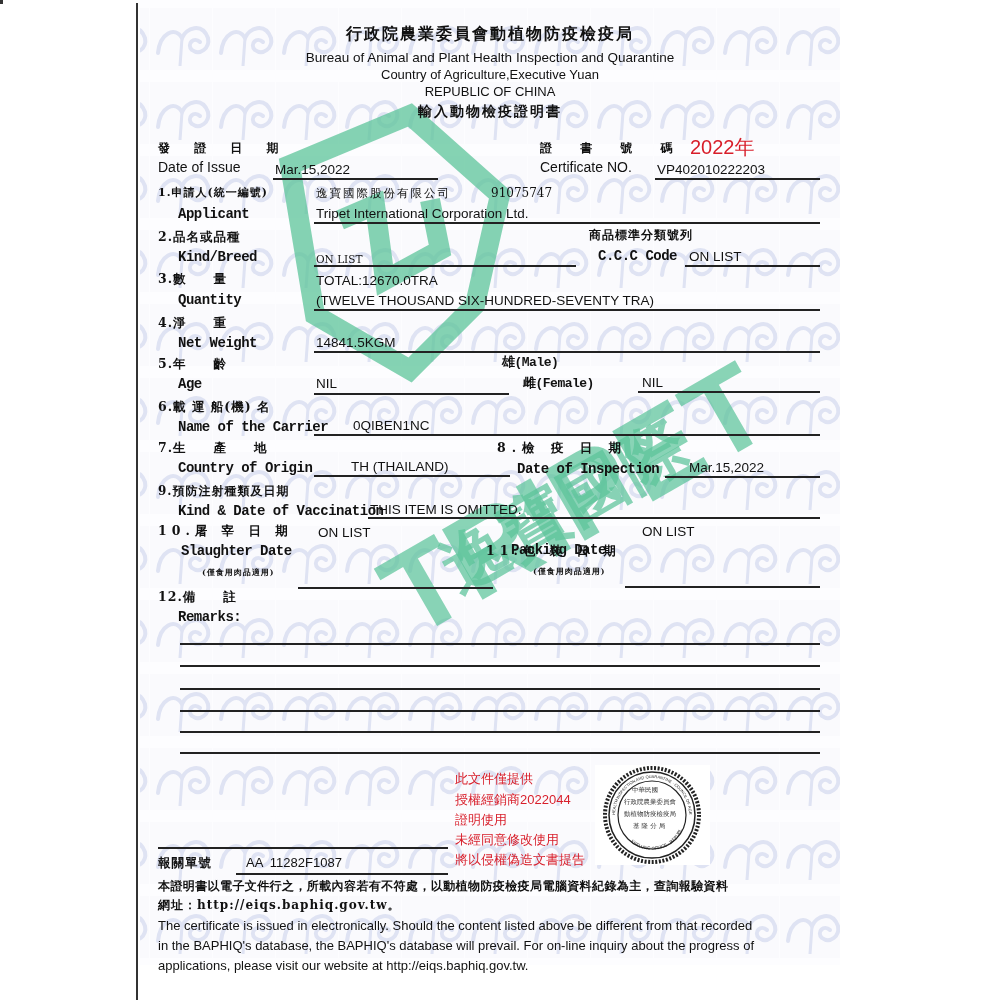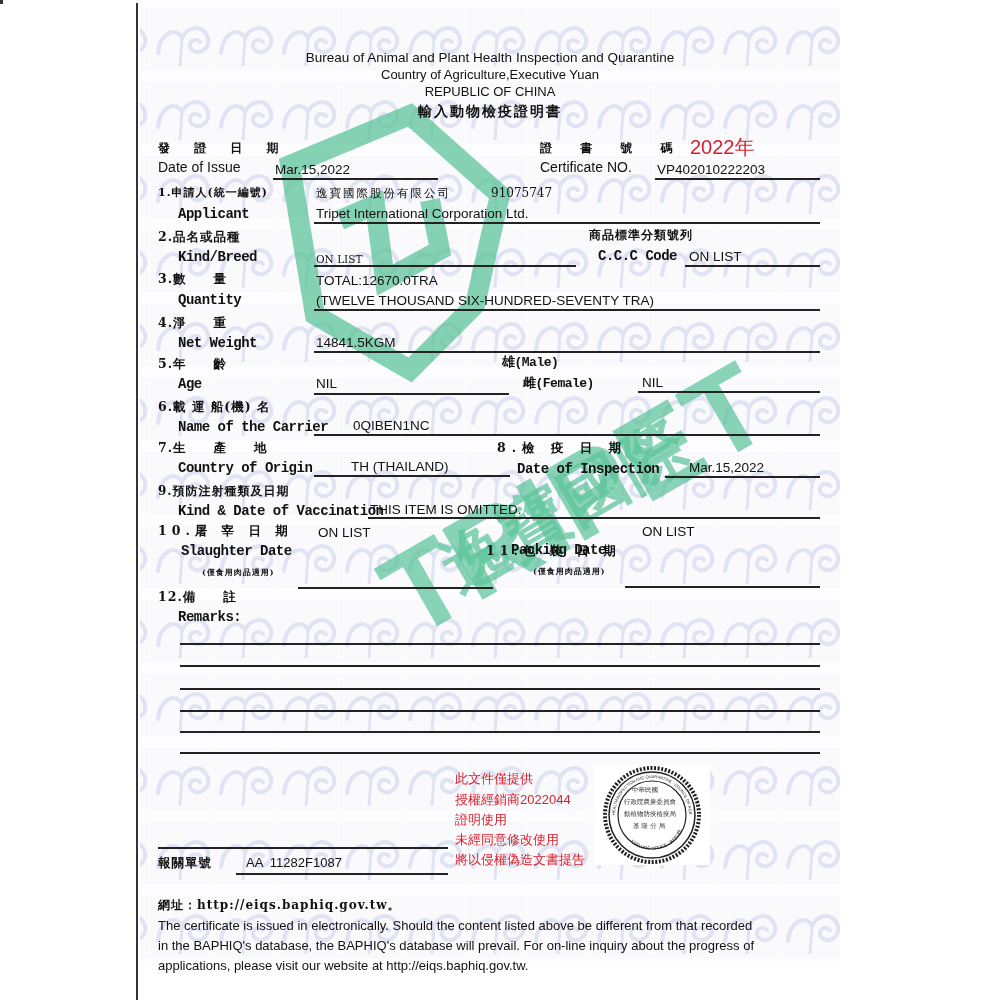--- a/index.html
+++ b/index.html
@@ -46,20 +46,21 @@
     <g fill="none" stroke="#5cc49a" stroke-opacity="0.75" stroke-width="20" stroke-linejoin="miter">
       <path d="M150 165 L270 115 L360 195 L335 305 L270 370 L175 315 Z"></path>
       <path d="M200 220 L235 205 L245 280 L300 250 L290 200"></path>
     </g>
     <g fill="#5cc49a" fill-opacity="0.72" font-family="Liberation Sans, sans-serif" font-weight="bold">
       <text x="205" y="575" font-size="118" transform="rotate(-30 360 480)">TRIPET</text>
     </g>
   </svg>
   <div class="t" style="left:285px;top:535px;font-size:66px;font-family:'DejaVu Sans',sans-serif;font-weight:bold;color:#5cc49a;opacity:0.72;transform:rotate(-30deg);transform-origin:left top;letter-spacing:2px;">逸寶國際</div>
 
+  <div class="t hdr cjk" style="top:24px;font-size:16px;letter-spacing:2px;">行政院農業委員會動植物防疫檢疫局</div>
   <div class="t hdr sans" style="top:50px;font-size:13.5px;">Bureau of Animal and Plant Health Inspection and Quarantine</div>
   <div class="t hdr sans" style="top:67px;font-size:13px;">Country of Agriculture,Executive Yuan</div>
   <div class="t hdr sans" style="top:84px;font-size:13px;">REPUBLIC OF CHINA</div>
   <div class="t hdr cjk" style="top:103px;font-size:14px;letter-spacing:2px;">輸入動物檢疫證明書</div>
 
   <div class="t cjk" style="left:18px;top:140px;font-size:12px;letter-spacing:10px;">發 證 日 期</div>
   <div class="t sans" style="left:18px;top:159px;font-size:14px;">Date of Issue</div>
   <div class="t sans val" style="left:135px;top:162px;">Mar.15,2022</div>
   <div class="uline" style="left:133px;top:178px;width:165px;"></div>
 
@@ -167,17 +168,18 @@
     <div class="t" style="left:29px;top:33px;font-size:6.5px;color:#333;font-family:'DejaVu Sans',sans-serif;">行政院農業委員會</div>
     <div class="t" style="left:29px;top:45px;font-size:6.5px;color:#333;font-family:'DejaVu Sans',sans-serif;">動植物防疫檢疫局</div>
     <div class="t" style="left:38px;top:57px;font-size:6.5px;color:#333;font-family:'DejaVu Sans',sans-serif;">基 隆 分 局</div>
   </div>
 
   <div class="uline" style="left:18px;top:847px;width:290px;"></div>
   <div class="t cjk" style="left:18px;top:855px;font-size:12.5px;">報關單號</div>
   <div class="t sans val" style="left:106px;top:855px;font-size:13px;white-space:pre;">AA  11282F1087</div>
   <div class="uline" style="left:96px;top:873px;width:212px;"></div>
 
+  <div class="t cjk" style="left:18px;top:878px;font-size:12px;letter-spacing:0.4px;">本證明書以電子文件行之，所載內容若有不符處，以動植物防疫檢疫局電腦資料紀錄為主，查詢報驗資料</div>
   <div class="t cjk" style="left:18px;top:897px;font-size:12px;">網址：http://eiqs.baphiq.gov.tw。</div>
   <div class="t sans note" style="left:18px;top:916px;">The certificate is issued in electronically. Should the content listed above be different from that recorded</div>
   <div class="t sans note" style="left:18px;top:936px;">in the BAPHIQ's database, the BAPHIQ's database will prevail. For on-line inquiry about the progress of</div>
   <div class="t sans note" style="left:18px;top:956px;">applications, please visit our website at http://eiqs.baphiq.gov.tw.</div>
 </div>
 
 </body></html>

